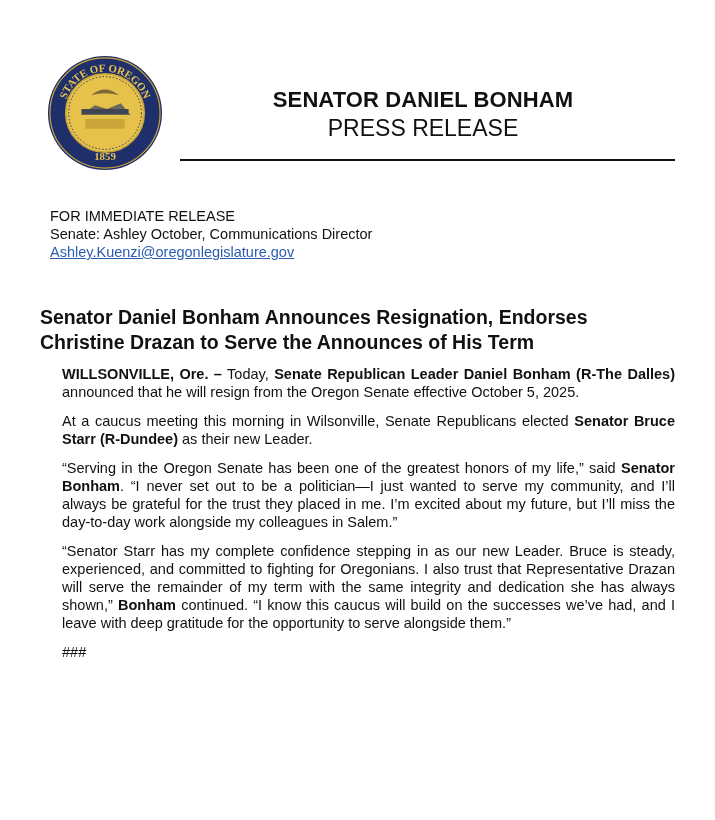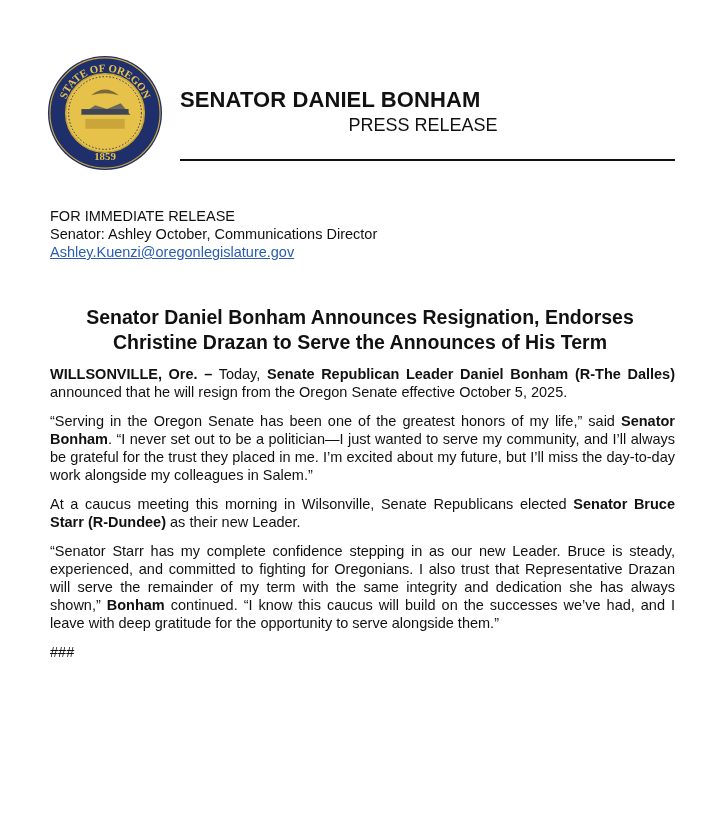--- a/index.html
+++ b/index.html
@@ -1,30 +1,30 @@
 <!DOCTYPE html>
 <html><head>
 <meta charset="utf-8">
 <style>
   html, body { margin:0; padding:0; background:#ffffff; }
   body { width:715px; height:820px; position:relative; overflow:hidden;
          font-family:"Liberation Sans", sans-serif; color:#111; }
   .seal { position:absolute; left:46px; top:54px; width:118px; height:118px; }
-  .hdr-title { position:absolute; left:180px; width:486px; top:87px; text-align:left;
+  .hdr-title { position:absolute; left:180px; width:486px; top:87px; text-align:center;
                font-weight:bold; font-size:22px; letter-spacing:0.1px; }
   .hdr-sub { position:absolute; left:180px; width:486px; top:115px; text-align:center;
-             font-size:18px; }
+             font-size:23px; }
   .hdr-rule { position:absolute; left:180px; top:159px; width:495px; height:0; border-top:2px solid #111; }
   .meta { position:absolute; left:50px; top:207px; font-size:14.5px; line-height:18px; }
   .meta b { font-weight:normal; }
   .meta a { color:#2a5db0; text-decoration:underline; }
-  .headline { position:absolute; left:40px; width:640px; top:305px; text-align:center;
+  .headline { position:absolute; left:40px; width:640px; top:305px; 
               font-weight:bold; font-size:19.5px; line-height:25px; }
   .body { position:absolute; left:50px; width:625px; top:365px; font-size:14.5px; line-height:18px; }
-  .body p { margin:0 0 11px 0; text-align:justify; }
+  .body p { margin:0 0 11px 12px; text-align:justify; }
   .endmark { text-align:center; margin-top:4px !important; }
 </style>
 </head>
 <body>
 
 <div class="seal">
   <svg viewBox="0 0 120 120" width="118" height="118">
     <circle cx="60" cy="60" r="58" fill="#1f2f6b"></circle>
     <circle cx="60" cy="60" r="56" fill="none" stroke="#c9a53a" stroke-width="1.2"></circle>
     <circle cx="60" cy="60" r="40" fill="#e6c24a" stroke="#c9a53a" stroke-width="1.5"></circle>
@@ -42,28 +42,28 @@
     <text x="60" y="108" font-family="Liberation Serif, serif" font-size="11" font-weight="bold" fill="#e6c24a" text-anchor="middle">1859</text>
   </svg>
 </div>
 
 <div class="hdr-title">SENATOR DANIEL BONHAM</div>
 <div class="hdr-sub">PRESS RELEASE</div>
 <div class="hdr-rule"></div>
 
 <div class="meta">
   <div><b>FOR IMMEDIATE RELEASE</b></div>
-  <div><b>Senator:</b><span> Ashley October, Communications Director</span></div>
+  <div><b>Senate:</b><span> Ashley October, Communications Director</span></div>
   <div><a>Ashley.Kuenzi@oregonlegislature.gov</a></div>
 </div>
 
 <div class="headline">
   <div>Senator Daniel Bonham Announces Resignation, Endorses</div>
   <div>Christine Drazan to Serve the Announces of His Term</div>
 </div>
 
 <div class="body">
   <p><b>WILLSONVILLE, Ore. –</b><span> Today, </span><b>Senate Republican Leader Daniel Bonham (R-The Dalles)</b><span> announced that he will resign from the Oregon Senate effective October 5, 2025.</span></p>
+  <p><span>At a caucus meeting this morning in Wilsonville, Senate Republicans elected </span><b>Senator Bruce Starr (R-Dundee)</b><span> as their new Leader.</span></p>
   <p><span>“Serving in the Oregon Senate has been one of the greatest honors of my life,” said </span><b>Senator Bonham</b><span>. “I never set out to be a politician—I just wanted to serve my community, and I’ll always be grateful for the trust they placed in me. I’m excited about my future, but I’ll miss the day-to-day work alongside my colleagues in Salem.”</span></p>
-  <p><span>At a caucus meeting this morning in Wilsonville, Senate Republicans elected </span><b>Senator Bruce Starr (R-Dundee)</b><span> as their new Leader.</span></p>
   <p><span>“Senator Starr has my complete confidence stepping in as our new Leader. Bruce is steady, experienced, and committed to fighting for Oregonians. I also trust that Representative Drazan will serve the remainder of my term with the same integrity and dedication she has always shown,” </span><b>Bonham</b><span> continued. “I know this caucus will build on the successes we’ve had, and I leave with deep gratitude for the opportunity to serve alongside them.”</span></p>
   <p class="endmark">###</p>
 </div>
 
 </body></html>

